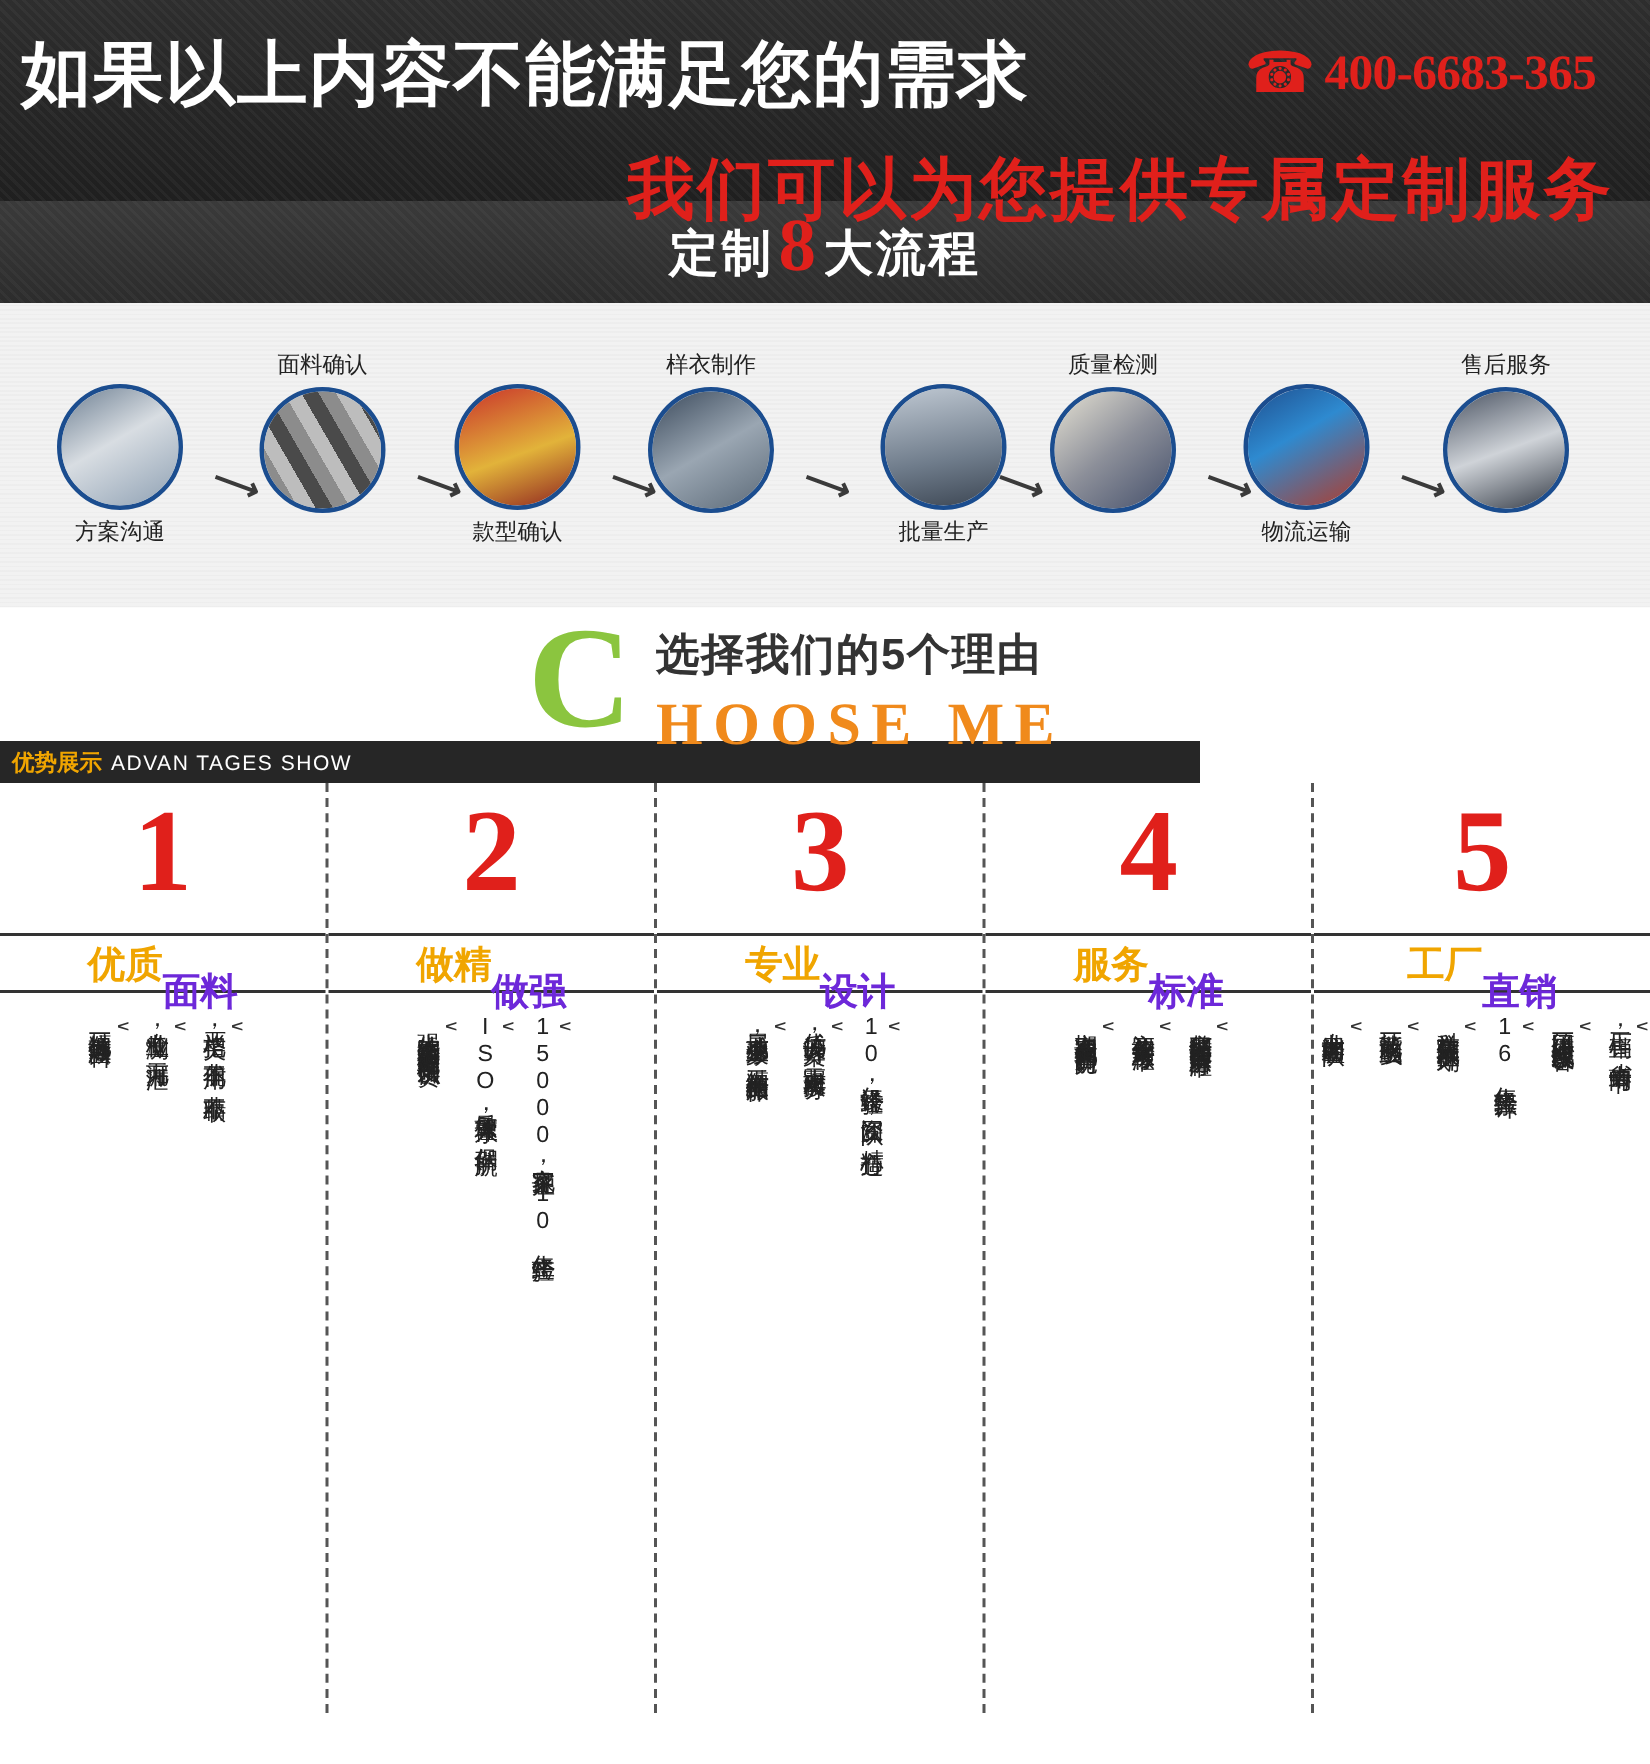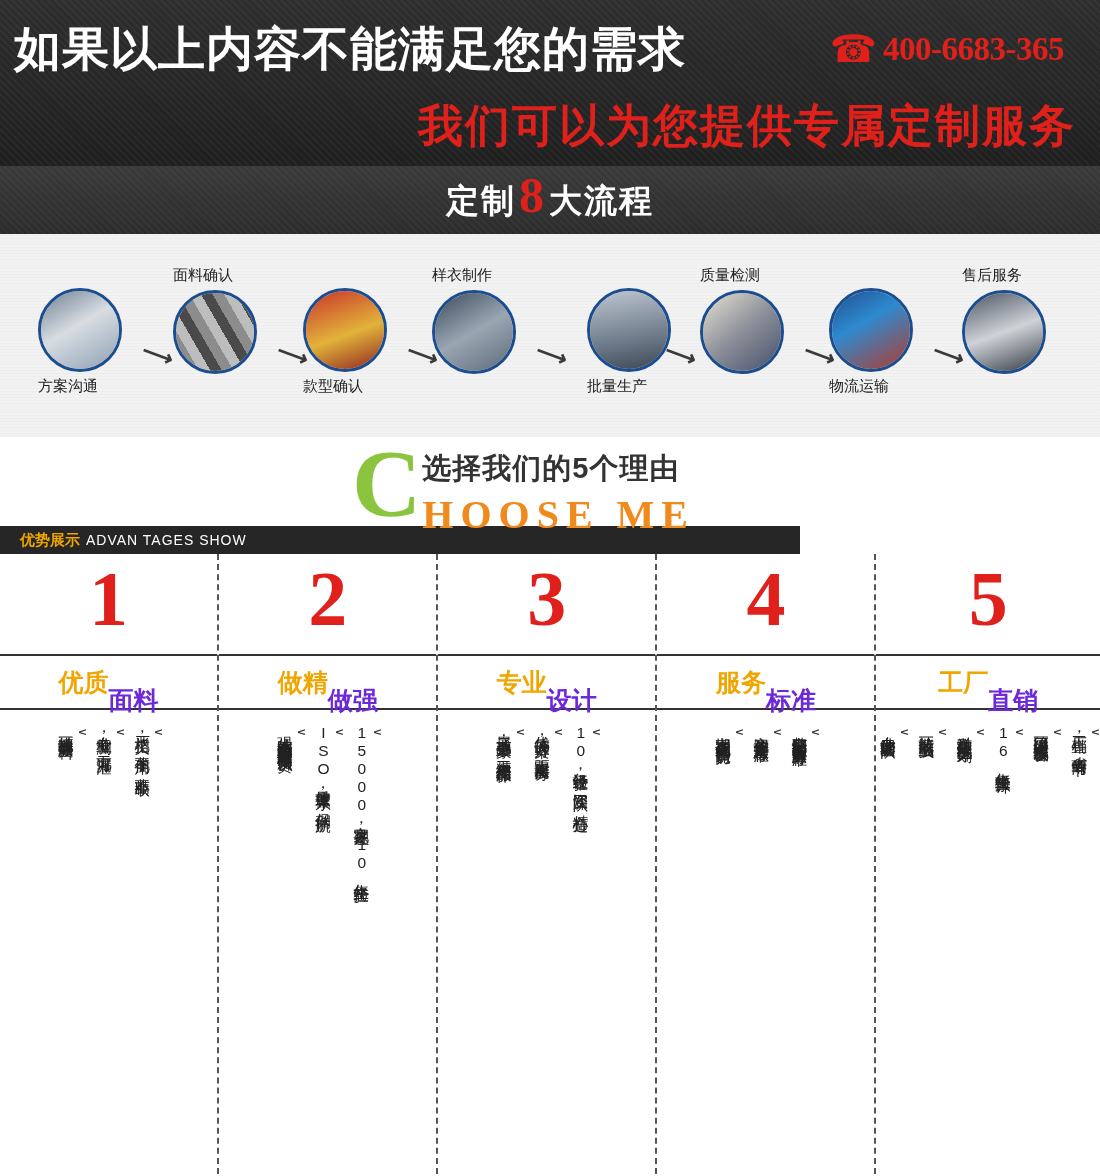--- a/index.html
+++ b/index.html
@@ -5,21 +5,21 @@
   * { box-sizing: border-box; margin: 0; padding: 0; }
   html, body {
     width: 1100px;
     font-family: "Liberation Sans", sans-serif;
     background: #ffffff;
   }
   .page { width: 1100px; position: relative; overflow: hidden; }
 
   
   .banner {
-    height: 166px;
+    height: 134px;
     background:
       repeating-linear-gradient(45deg, rgba(255,255,255,0.035) 0 2px, rgba(0,0,0,0) 2px 5px),
       linear-gradient(#2e2e2e, #1f1f1f);
     position: relative;
   }
   .banner-line1 {
     position: absolute;
     left: 14px; top: 18px;
     color: #ffffff;
     font-size: 47px;
@@ -78,21 +78,21 @@
   }
 
   
   .flow {
     height: 203px;
     background:
       repeating-linear-gradient(0deg, rgba(0,0,0,0.02) 0 1px, rgba(0,0,0,0) 1px 3px),
       #f2f2f2;
     position: relative;
   }
-  .step { position: absolute; text-align: left; }
+  .step { position: absolute; text-align: center; }
   .circle {
     width: 84px; height: 84px;
     border-radius: 50%;
     border: 3px solid #1b4d8f;
     overflow: hidden;
     position: relative;
     background: #cfd6dd;
   }
   .circle .ph { position: absolute; inset: 0; }
   .step-label {
@@ -132,21 +132,21 @@
     display: flex;
     align-items: flex-start;
   }
   .big-c {
     color: #8bc53f;
     font-size: 96px;
     font-family: "Liberation Serif", serif;
     font-weight: bold;
     line-height: 0.85;
   }
-  .choose-right { margin-left: 1px; margin-top: 6px; }
+  .choose-right { margin-left: 16px; margin-top: 6px; }
   .choose-cn {
     color: #333;
     font-size: 29px;
     font-weight: bold;
     letter-spacing: 1px;
   }
   .choose-en {
     color: #f08a1c;
     font-size: 40px;
     font-family: "Liberation Serif", serif;
@@ -154,21 +154,21 @@
     letter-spacing: 7px;
     margin-top: 2px;
   }
 
   
   .adv-bar {
     height: 28px;
     background: #262626;
     display: flex;
     align-items: center;
-    padding-left: 20px;
+    padding-left: 8px;
     width: 800px;
   }
   .adv-cn { color: #f0a500; font-size: 15px; font-weight: bold; }
   .adv-en { color: #ffffff; font-size: 14px; margin-left: 6px; letter-spacing: 1px; }
 
   
   .cols {
     display: flex;
     height: 620px;
     background: #ffffff;
@@ -185,21 +185,21 @@
     color: #e0201b;
     font-size: 78px;
     font-weight: bold;
     font-family: "Liberation Serif", serif;
     line-height: 1.05;
     height: 96px;
   }
   .col-head {
     border-top: 2px solid #333;
     border-bottom: 2px solid #333;
-    height: 56px;
+    height: 40px;
     display: flex;
     align-items: center;
     justify-content: center;
     font-size: 25px;
     font-weight: bold;
     white-space: nowrap;
   }
   .col-head .hl { color: #f0a500; }
   .col-head .rest { color: #6d28d9; margin-top: 36px; }
   .col-items {

